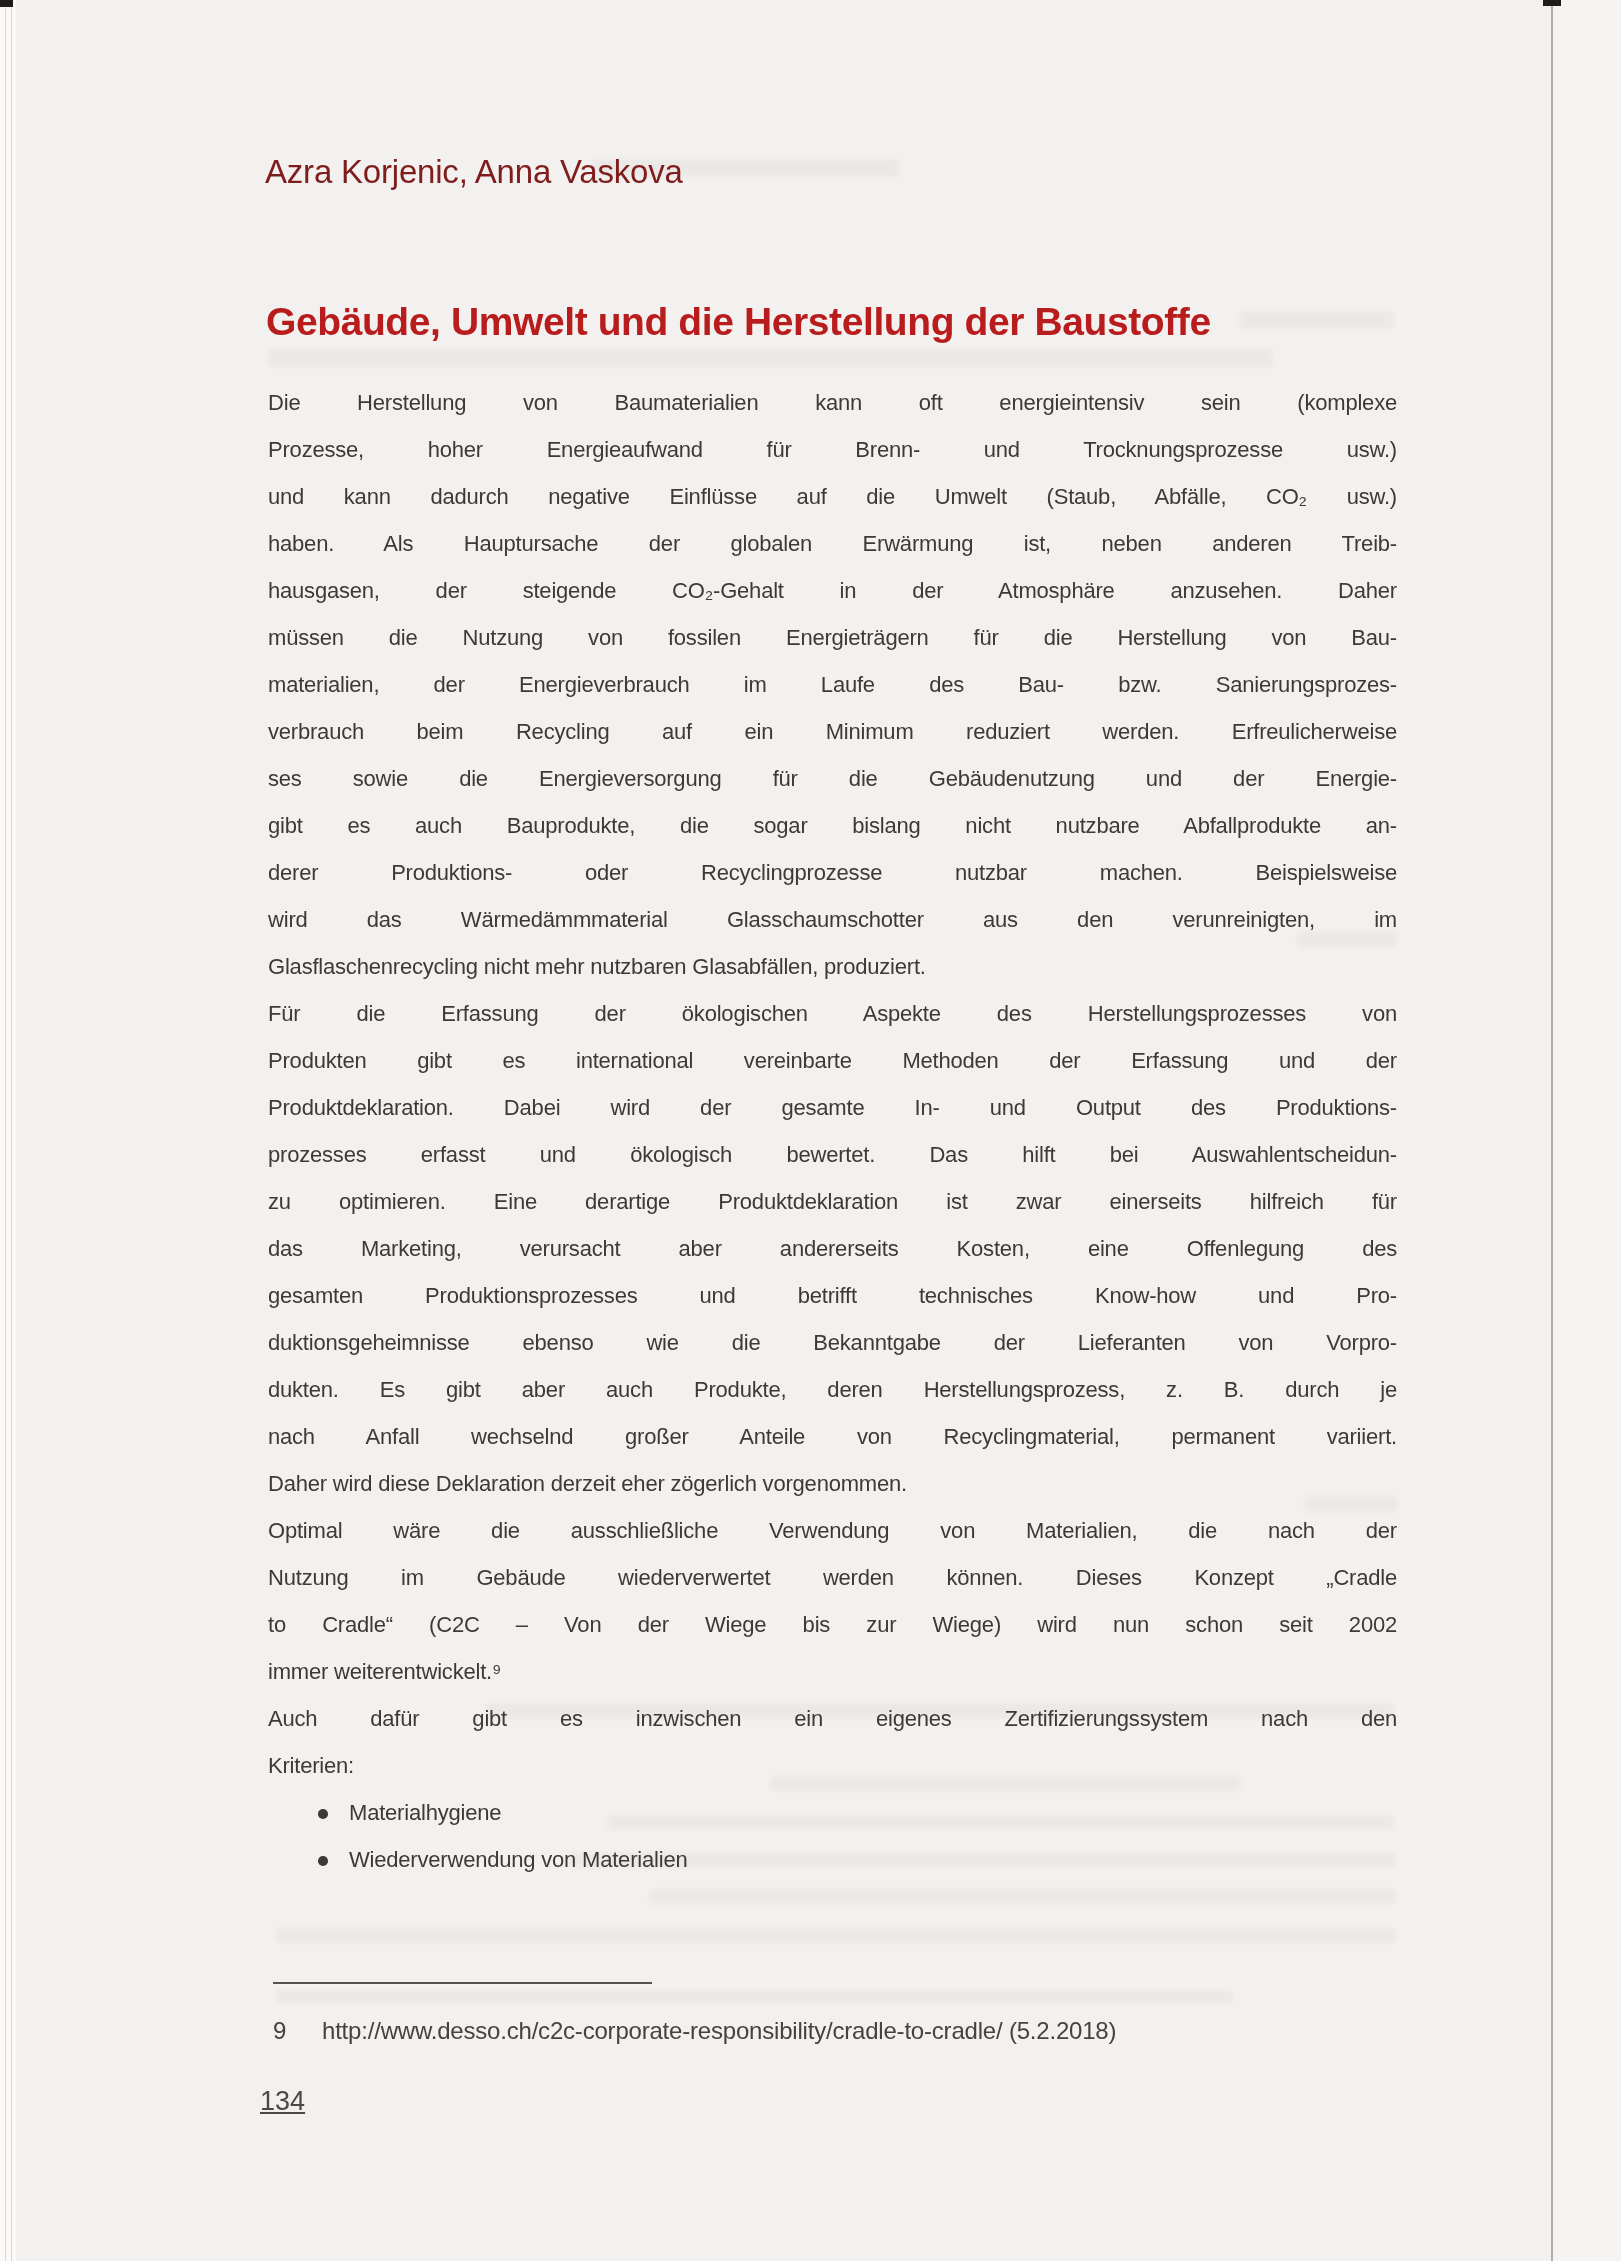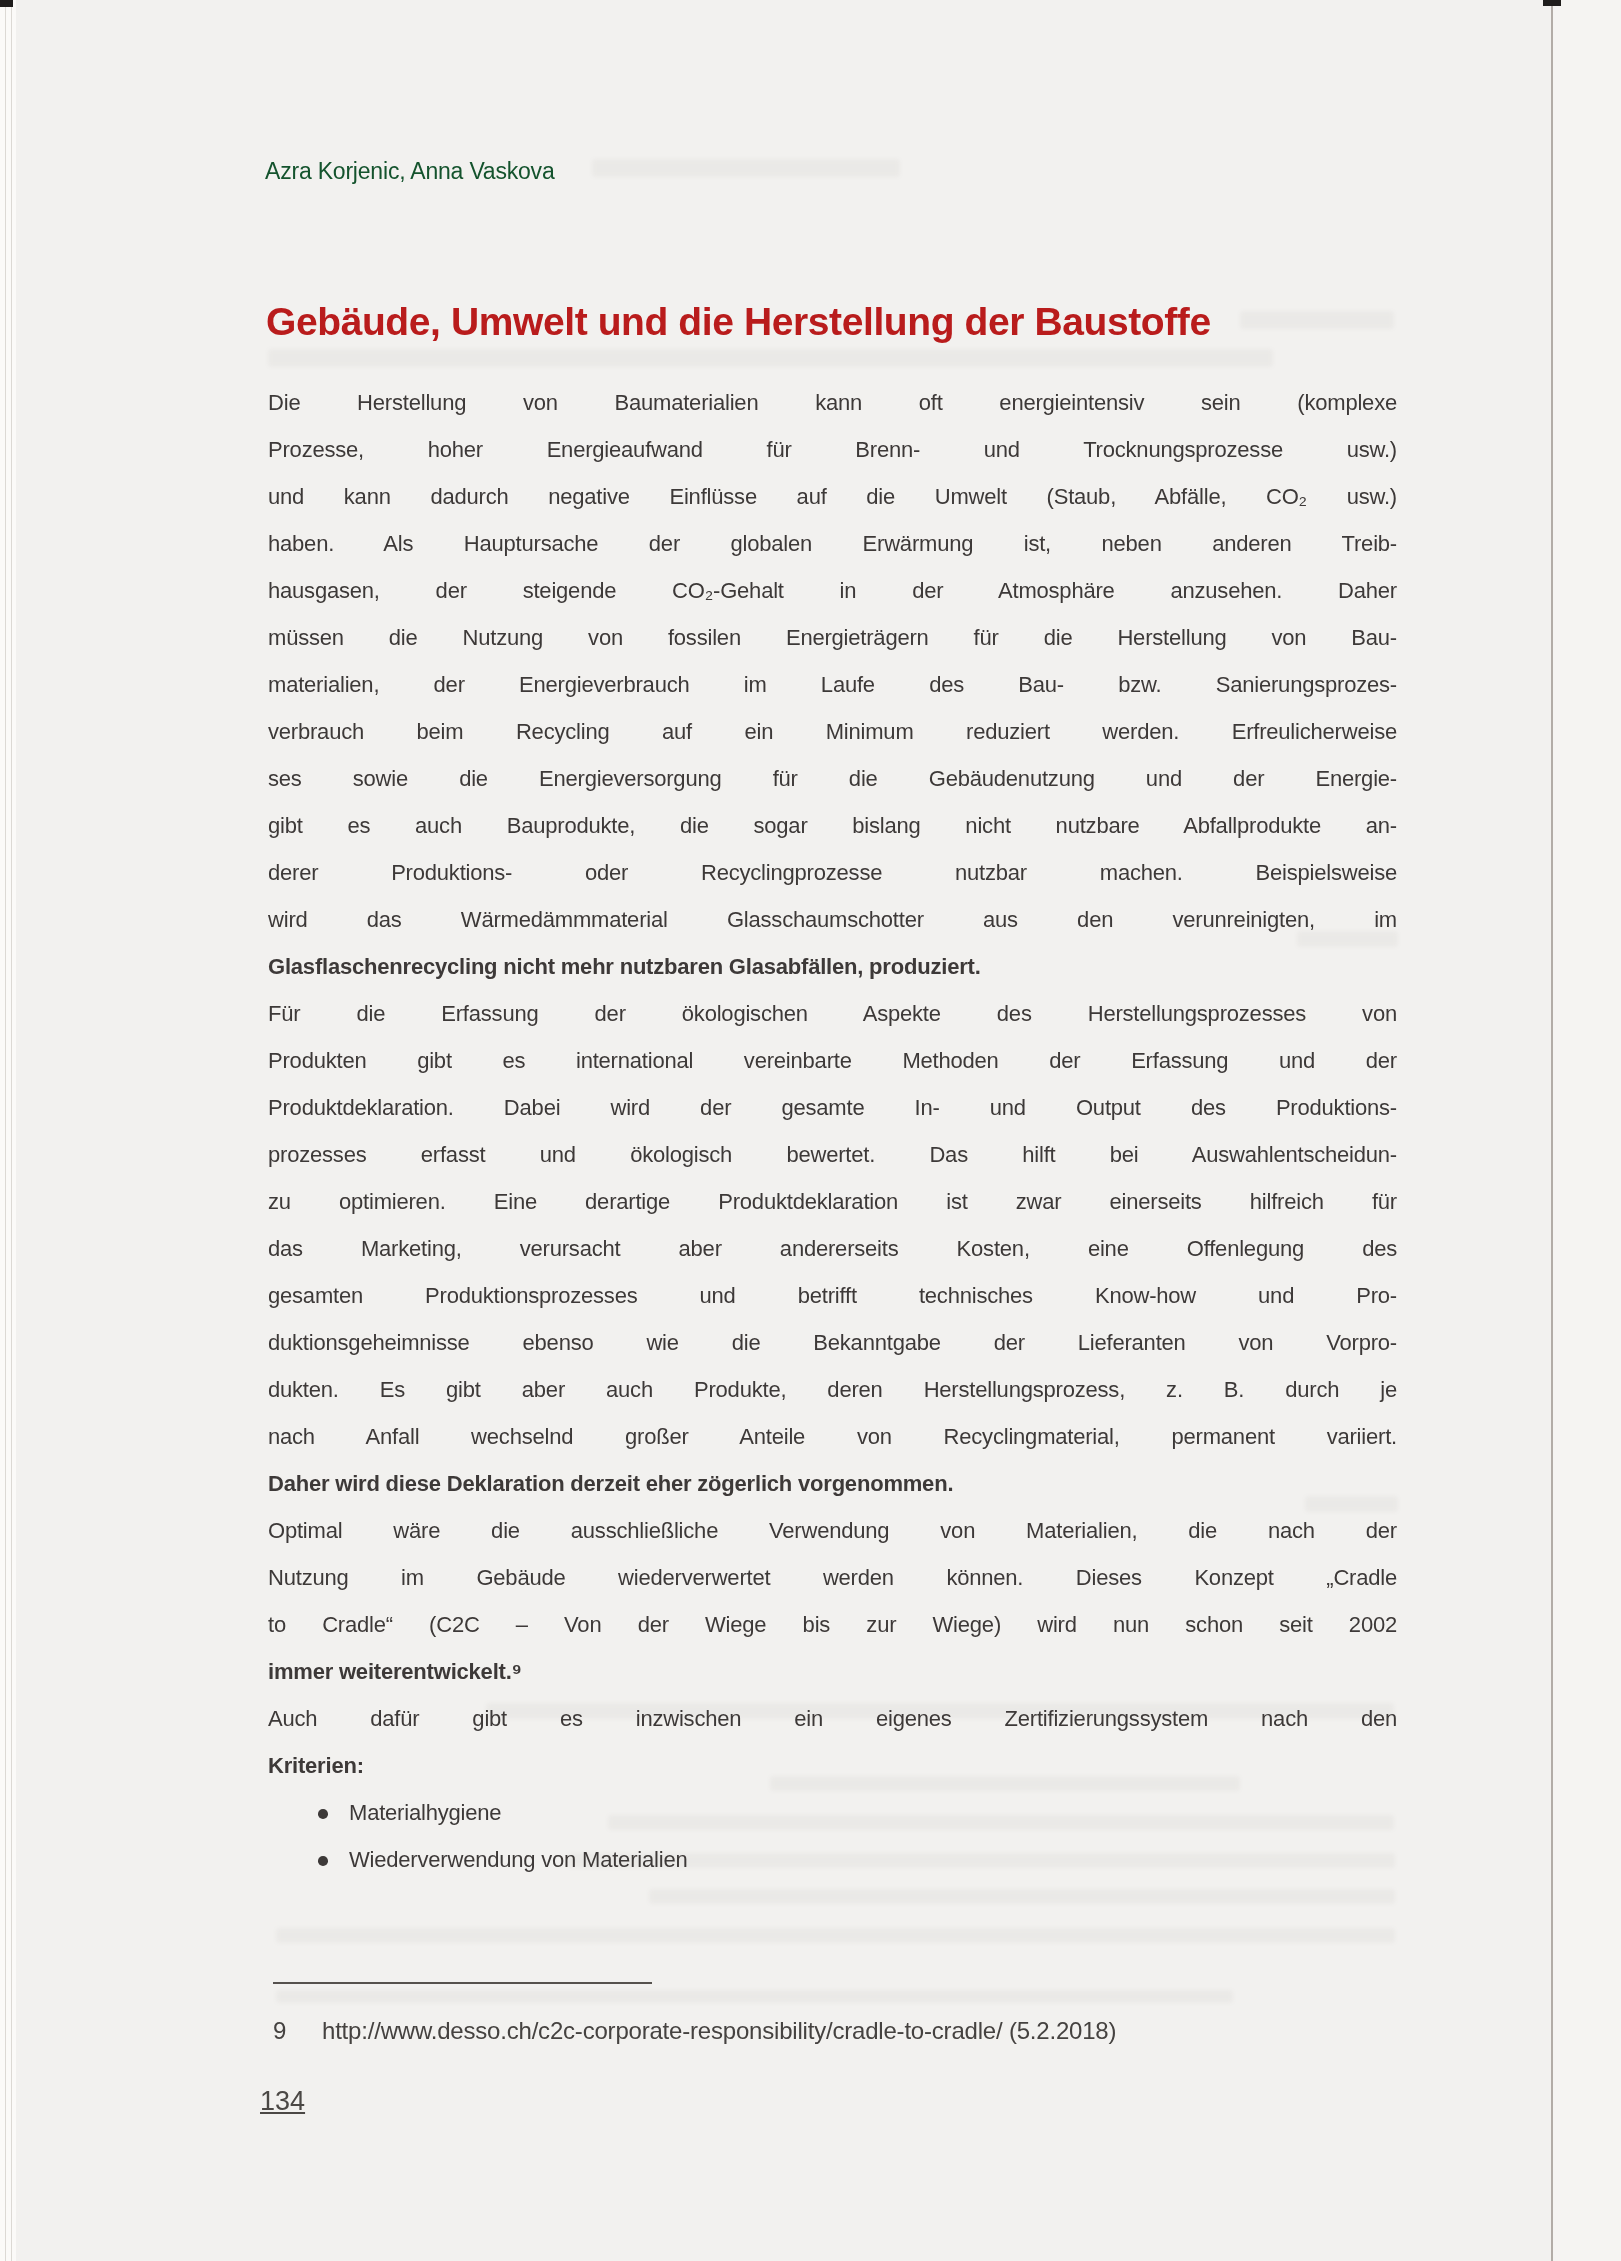--- a/index.html
+++ b/index.html
@@ -9,39 +9,39 @@
     font-family:"Liberation Sans","DejaVu Sans",sans-serif;
   }
   
   .left-edge{position:absolute;left:0;top:0;bottom:0;width:16px;background:#fbfaf8;}
   .left-edge .hairline{position:absolute;top:0;bottom:0;width:1.2px;background:#dcd9d4;}
   .corner-chip{position:absolute;background:#1f1d1c;}
   .right-band{position:absolute;top:0;bottom:0;left:1553px;right:0;background:#f5f4f2;}
   .right-line{position:absolute;top:0;bottom:0;left:1551px;width:2.4px;background:#b2aca7;}
   
   .author{
-    position:absolute;left:265px;top:156px;font-size:23px;line-height:31px;
-    color:#14532d;letter-spacing:-0.2px;white-space:nowrap;
+    position:absolute;left:265px;top:156px;font-size:33px;line-height:31px;
+    color:#7f1d1d;letter-spacing:-0.2px;white-space:nowrap;
   }
   
   .title{
     position:absolute;left:266px;top:302px;font-size:39px;line-height:39px;
     font-weight:bold;color:#b91c1c;letter-spacing:-0.4px;white-space:nowrap;
   }
   
   .body-text{
     position:absolute;left:268px;top:379px;width:1129px;
     font-size:22px;color:#3d3938;letter-spacing:-0.2px;
   }
   .line{
     height:47px;line-height:47px;
     text-align:justify;text-align-last:justify;
     overflow:visible;white-space:normal;
   }
-  .line.last{text-align:right;text-align-last:left;font-weight:bold;}
+  .line.last{text-align:right;text-align-last:left;}
   .line.bullet{
     position:relative;padding-left:81px;text-align:right;text-align-last:left;
   }
   .line.bullet::before{
     content:"";position:absolute;left:50px;top:20px;width:9.7px;height:9.7px;
     border-radius:50%;background:#3d3938;
   }
   
   .footnote-rule{position:absolute;left:273px;top:1982px;width:379px;height:2.4px;background:#56524e;}
   .footnote{

